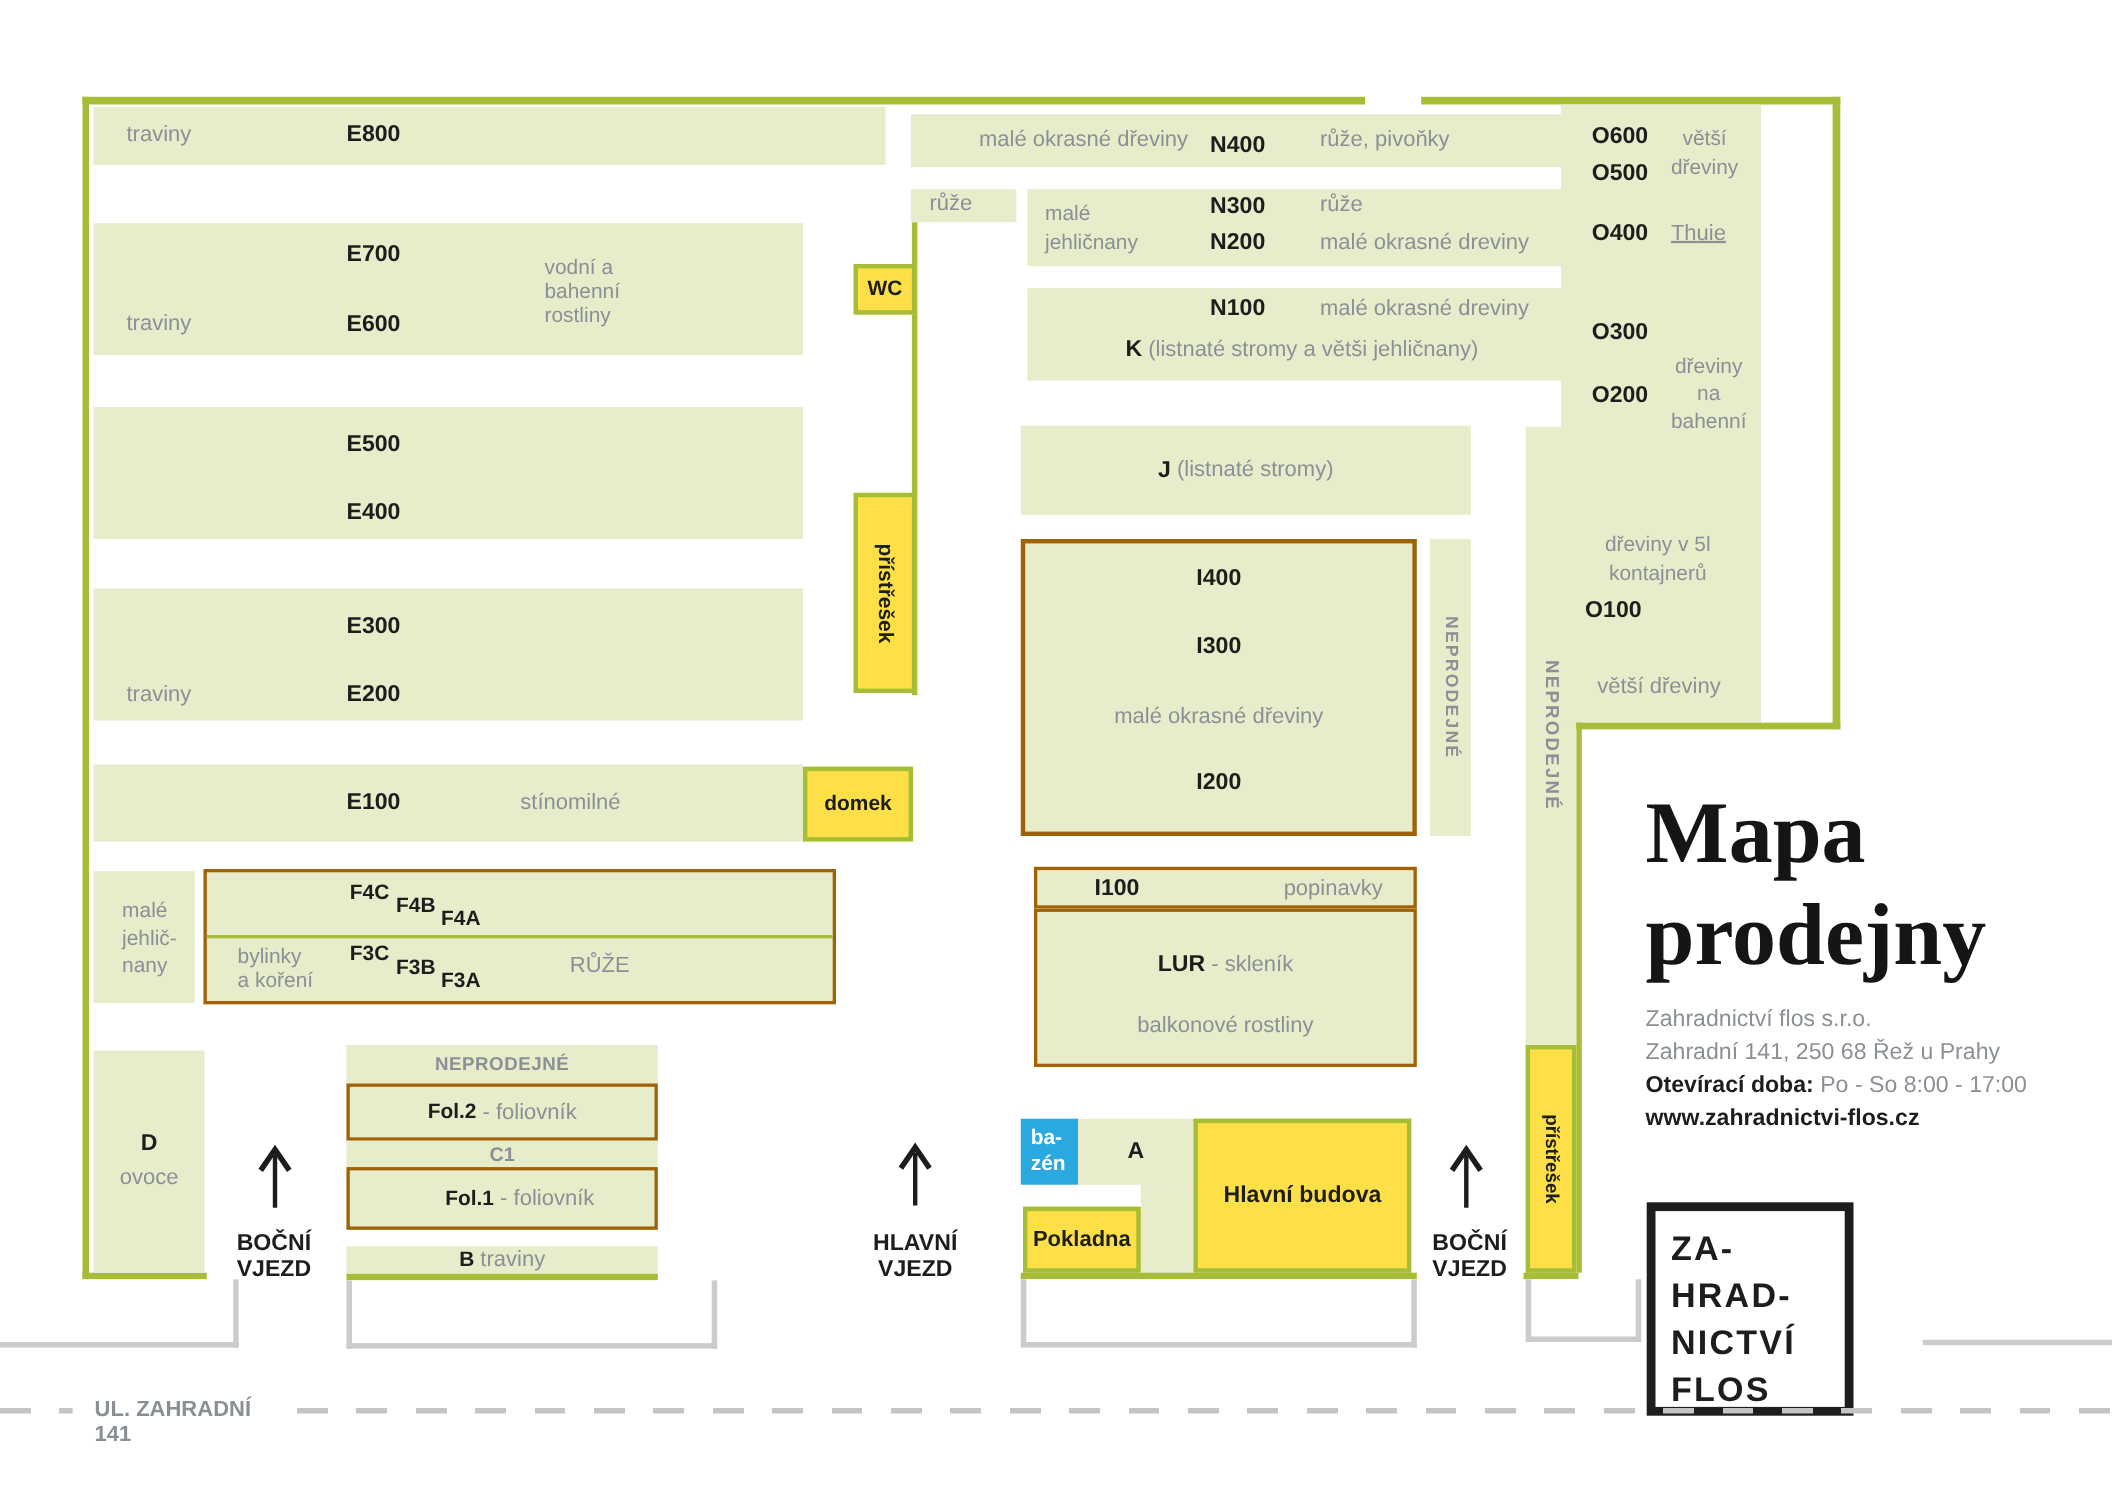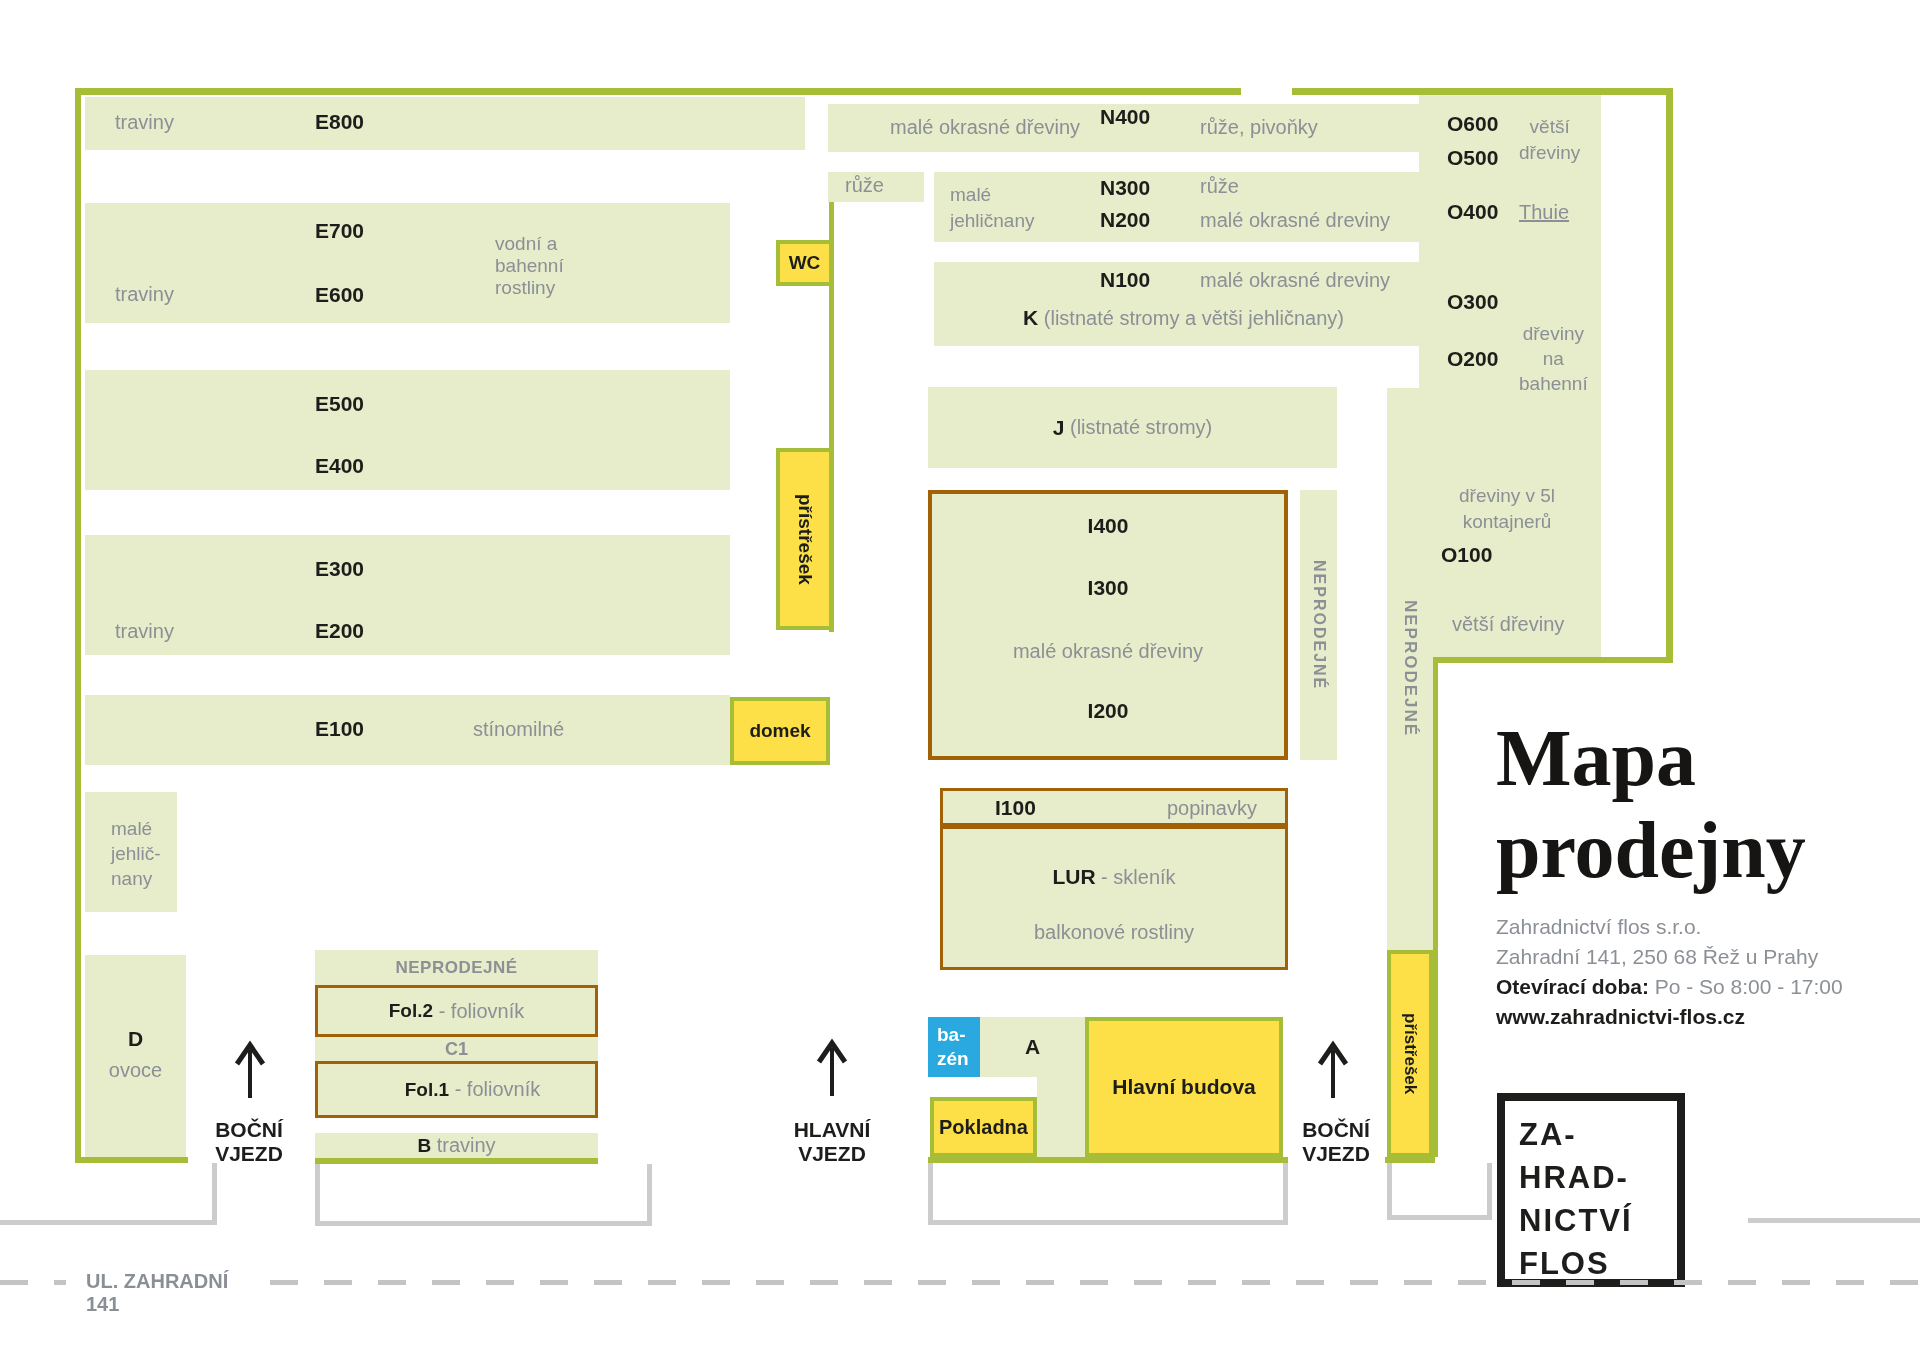--- a/index.html
+++ b/index.html
@@ -69,20 +69,34 @@
   </div>
 
   <div class="g" style="left:85px;top:792px;width:92px;height:120px;">
     <div class="nlines" style="left:26px;top:24px;line-height:25px;">
       <div>malé</div>
         <div>jehlič-</div>
         <div>nany</div>
     </div>
   </div>
 
+  <div class="g gb" style="left:185px;top:790px;width:575px;height:123px;background:#e7ecca;">
+    <div class="olv" style="left:0;top:57px;width:569px;height:3px;"></div>
+    <span class="abs code-s" style="left:130px;top:8px;">F4C</span>
+    <span class="abs code-s" style="left:172px;top:20px;">F4B</span>
+    <span class="abs code-s" style="left:213px;top:32px;">F4A</span>
+    <div class="nlines" style="left:28px;top:66px;">
+      <div>bylinky</div>
+        <div>a koření</div>
+    </div>
+    <span class="abs code-s" style="left:130px;top:64px;">F3C</span>
+    <span class="abs code-s" style="left:172px;top:76px;">F3B</span>
+    <span class="abs code-s" style="left:213px;top:88px;">F3A</span>
+    <span class="abs lbl" style="left:330px;top:74px;">RŮŽE</span>
+  </div>
 
   <div class="g" style="left:85px;top:955px;width:101px;height:202px;text-align:center;">
     <div class="code" style="margin-top:72px;">D</div>
     <div class="lbl" style="margin-top:8px;">ovoce</div>
   </div>
   <div class="gopen" style="left:-6px;top:1163px;width:223px;height:62px;"></div>
 
   <div class="g cent" style="left:315px;top:950px;width:283px;height:35px;">
     <span style="color:#8b9096;font-weight:700;font-size:17px;letter-spacing:0.5px;">NEPRODEJNÉ</span>
   </div>
@@ -133,21 +147,21 @@
 
   <div class="abs ob cent" style="left:776px;top:240px;width:57px;height:46px;">
     <span class="code-s">WC</span>
   </div>
   <div class="abs ob cent" style="left:776px;top:448px;width:57px;height:182px;">
     <span class="vtext code-s">přístřešek</span>
   </div>
 
   <div class="g" style="left:828px;top:104px;width:605px;height:48px;">
     <span class="abs lbl" style="left:62px;top:12px;">malé okrasné dřeviny</span>
-    <span class="abs code" style="left:272px;top:1px;">N400</span>
+    <span class="abs code" style="left:272px;top:16px;">N400</span>
     <span class="abs lbl" style="left:372px;top:12px;">růže, pivoňky</span>
   </div>
   <div class="g" style="left:828px;top:172px;width:96px;height:30px;">
     <span class="abs lbl" style="left:17px;top:2px;">růže</span>
   </div>
   <div class="g" style="left:934px;top:172px;width:499px;height:70px;">
     <div class="nlines" style="left:16px;top:10px;line-height:26px;">
       <div>malé</div>
         <div>jehličnany</div>
     </div>

